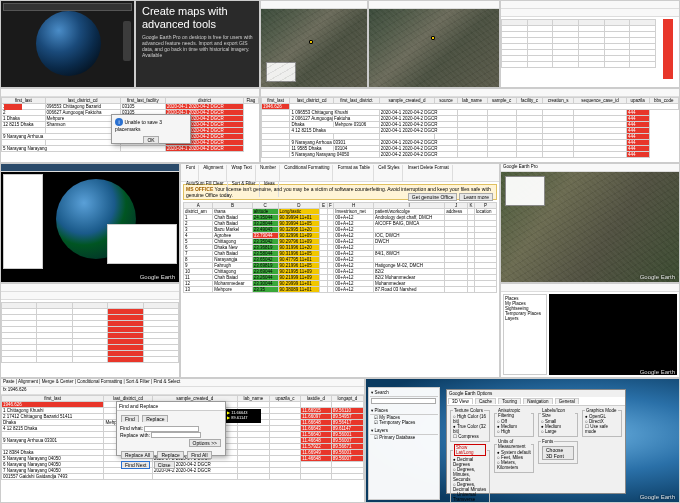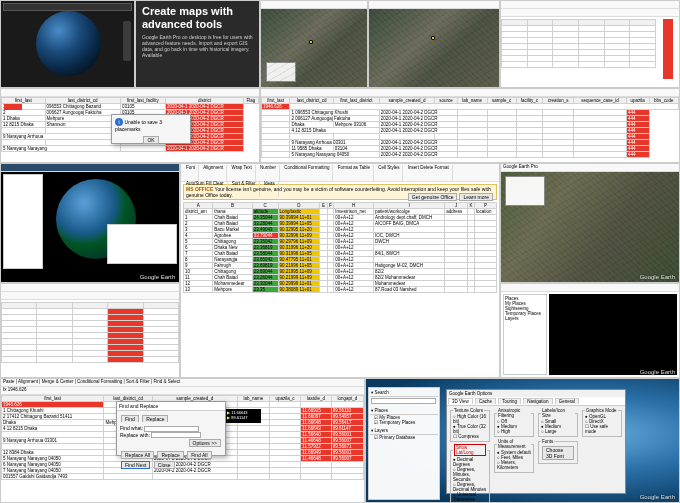--- a/index.html
+++ b/index.html
@@ -30,21 +30,21 @@
   
   .p13 { left: 0; top: 378px; width: 365px; height: 125px; background: #fff; }
   .p14 { left: 365px; top: 378px; width: 315px; height: 125px; background: #fff; }
 
   
   .globe { position: absolute; border-radius: 50%; background: radial-gradient(circle at 35% 30%, #4a8cc7 0%, #1a4a7a 35%, #0a2a4a 60%, #000 100%); }
   .p1 .globe { left: 35px; top: 10px; width: 65px; height: 65px; }
   .p1 .timeline { position: absolute; top: 2px; left: 2px; right: 2px; height: 8px; background: #333; border: 1px solid #555; }
   .p1 .navcol { position: absolute; right: 3px; top: 20px; width: 8px; height: 40px; background: rgba(255,255,255,0.15); border-radius: 2px; }
 
-  .p2 .title { font-size: 11px; font-weight: 700; line-height: 1.15; margin-bottom: 4px; }
+  .p2 .title { font-size: 11px; font-weight: 400; line-height: 1.15; margin-bottom: 4px; }
   .p2 .desc { font-size: 5px; color: #ccc; line-height: 1.2; }
 
   
   .grid { font-size: 4.5px; border-collapse: collapse; }
   .grid td, .grid th { border: 1px solid #d0d0d0; padding: 0 1px; height: 6px; white-space: nowrap; overflow: hidden; }
   .grid th { background: #f0f0f0; font-weight: normal; }
   .redcell { background: #e8362a !important; color: #fff; }
   .greencell { background: #3aa83a !important; color: #000; }
   .yellowcell { background: #f2c700 !important; color: #000; }
 

